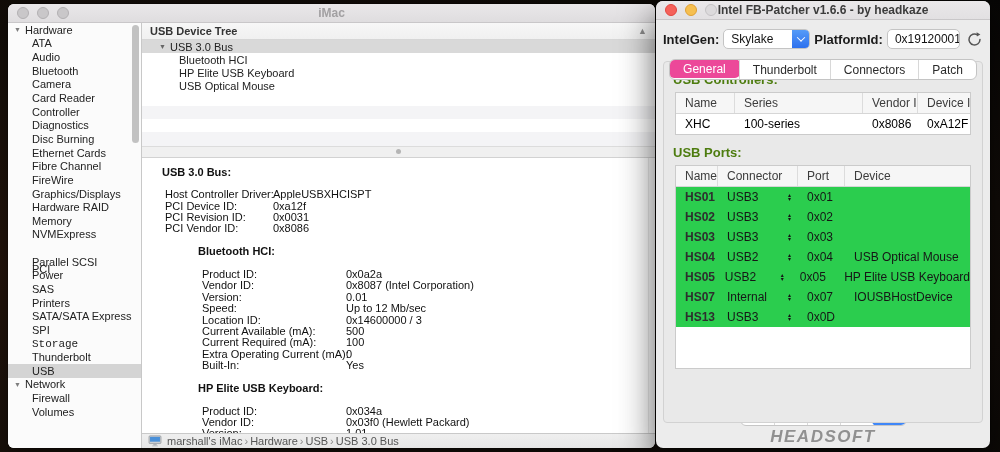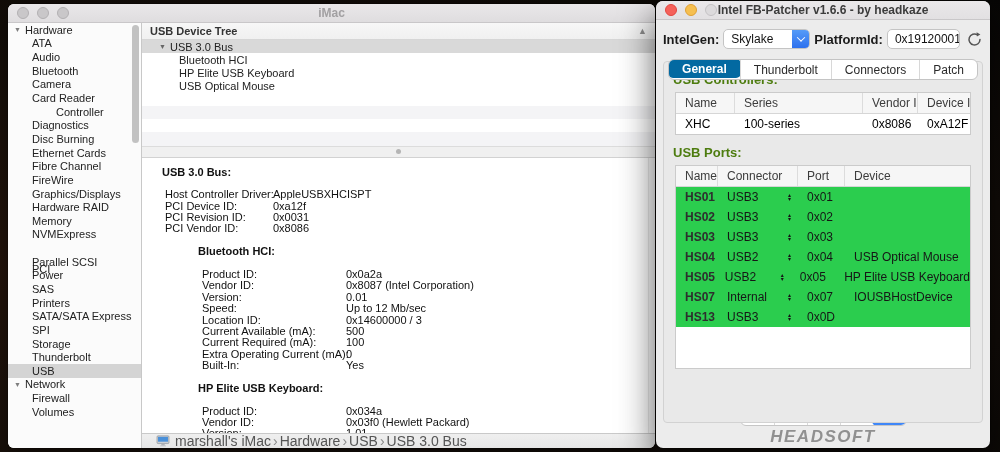--- a/index.html
+++ b/index.html
@@ -58,22 +58,22 @@
   .dsec-heading { font-weight:bold; line-height:11.4px; height:11.4px; white-space:nowrap; }
   .dsec-heading.lvl0 { padding-left:20px; }
   .dsec-heading.lvl1 { padding-left:56px; }
   .dgap { height:11.4px; }
   .drow { display:flex; line-height:11.4px; height:11.4px; white-space:nowrap; }
   .drow.lvl0 .dlabel { margin-left:23px; width:108px; }
   .drow.lvl1 .dlabel { margin-left:60px; width:144px; }
   .dvalue { flex:1; }
 
   .statusbar { height:15px; flex:0 0 15px; background:linear-gradient(#efefef,#e6e6e6);
-    border-top:1px solid #c9c9c9; display:flex; align-items:center; padding-left:14px;
-    font-size:14px; color:#555; gap:5px; }
+    border-top:1px solid #c9c9c9; display:flex; align-items:center; padding-left:6px;
+    font-size:11px; color:#555; gap:5px; }
   .statusbar .crumb-sep { color:#8a8a8a; margin:0 2px; }
   .mac-icon { width:14px; height:12px; display:inline-block; }
 
   
   .win-patcher { position:absolute; left:656px; top:1px; width:334px; height:447px;
     background:#ececec; border-radius:7px; overflow:hidden;
     box-shadow:0 14px 36px rgba(0,0,0,.65), 0 0 0 1px rgba(0,0,0,.22); }
   .win-patcher .titlebar { background:linear-gradient(#eae8ea,#e2e0e2); }
   .win-patcher .title { color:#3c3c3c; font-weight:bold; }
 
@@ -88,21 +88,21 @@
     transform:rotate(-45deg) translate(1px,-1px); }
   .popup.gen { width:119px; }
   .popup.pid { width:100px; }
   .refresh-btn { width:20px; height:20px; margin-left:2px; display:flex; align-items:center; justify-content:center; }
 
   .tabbar { position:relative; z-index:2; display:flex; justify-content:center; margin-top:6px; }
   .tabset { display:flex; background:#fff; border:1px solid #c4c4c4; border-radius:6px; overflow:hidden; }
   .tab { font-size:12px; color:#2b2b2b; padding:2px 13px; height:19px; display:flex; align-items:center;
     border-left:1px solid #d8d8d8; }
   .tab:first-child { border-left:none; }
-  .tab.active { background:#0369a1; color:#fff; border-radius:5px; margin:-1px; padding:3px 14px; border-left:none;font-weight:bold; }
+  .tab.active { background:#ec4899; color:#fff; border-radius:5px; margin:-1px; padding:3px 14px; border-left:none; }
 
   .groupbox { position:absolute; left:7px; right:7px; top:60px; bottom:25px; background:#e9e9e9;
     border:1px solid #d2d2d2; border-radius:4px; z-index:1; }
 
   .sec-heading { font-size:13px; font-weight:bold; color:#4d7c0f; margin:10px 0 5px 9px; }
   .ktable { margin:0 11px; border:1px solid #cbcbcb; background:#fff; font-size:12px; }
   .krow { display:flex; }
   .khead { background:#f6f6f6; border-bottom:1px solid #d6d6d6; color:#3c3c3c; }
   .kcell { padding:3px 0 3px 9px; white-space:nowrap; overflow:hidden; }
   .khead .kcell { border-right:1px solid #dcdcdc; font-size:12px; }
@@ -166,21 +166,21 @@
           <div class="side-row">
             <div style="display: inline;">Bluetooth</div>
           </div>
           <div class="side-row">
             <div style="display: inline;">Camera</div>
           </div>
           <div class="side-row">
             <div style="display: inline;">Card Reader</div>
           </div>
           <div class="side-row">
-            <div style="display: inline; margin-left: 24px;">Controller</div>
+            <div style="display: inline;">Controller</div>
           </div>
           <div class="side-row">
             <div style="display: inline;">Diagnostics</div>
           </div>
           <div class="side-row">
             <div style="display: inline;">Disc Burning</div>
           </div>
           <div class="side-row">
             <div style="display: inline;">Ethernet Cards</div>
           </div>
@@ -217,21 +217,21 @@
           <div class="side-row">
             <div style="display: inline;">Printers</div>
           </div>
           <div class="side-row">
             <div style="display: inline;">SATA/SATA Express</div>
           </div>
           <div class="side-row">
             <div style="display: inline;">SPI</div>
           </div>
           <div class="side-row">
-            <div style="display: inline;">Storage</div>
+            <div style="display: inline; font-family: Liberation Mono, monospace;">Storage</div>
           </div>
           <div class="side-row">
             <div style="display: inline;">Thunderbolt</div>
           </div>
           <div class="side-row selected">
             <div style="display: inline;">USB</div>
           </div>
           <div class="side-row top">
             <div class="disc" style="display: inline;">▼</div>
             <div style="display: inline;">Network</div>

